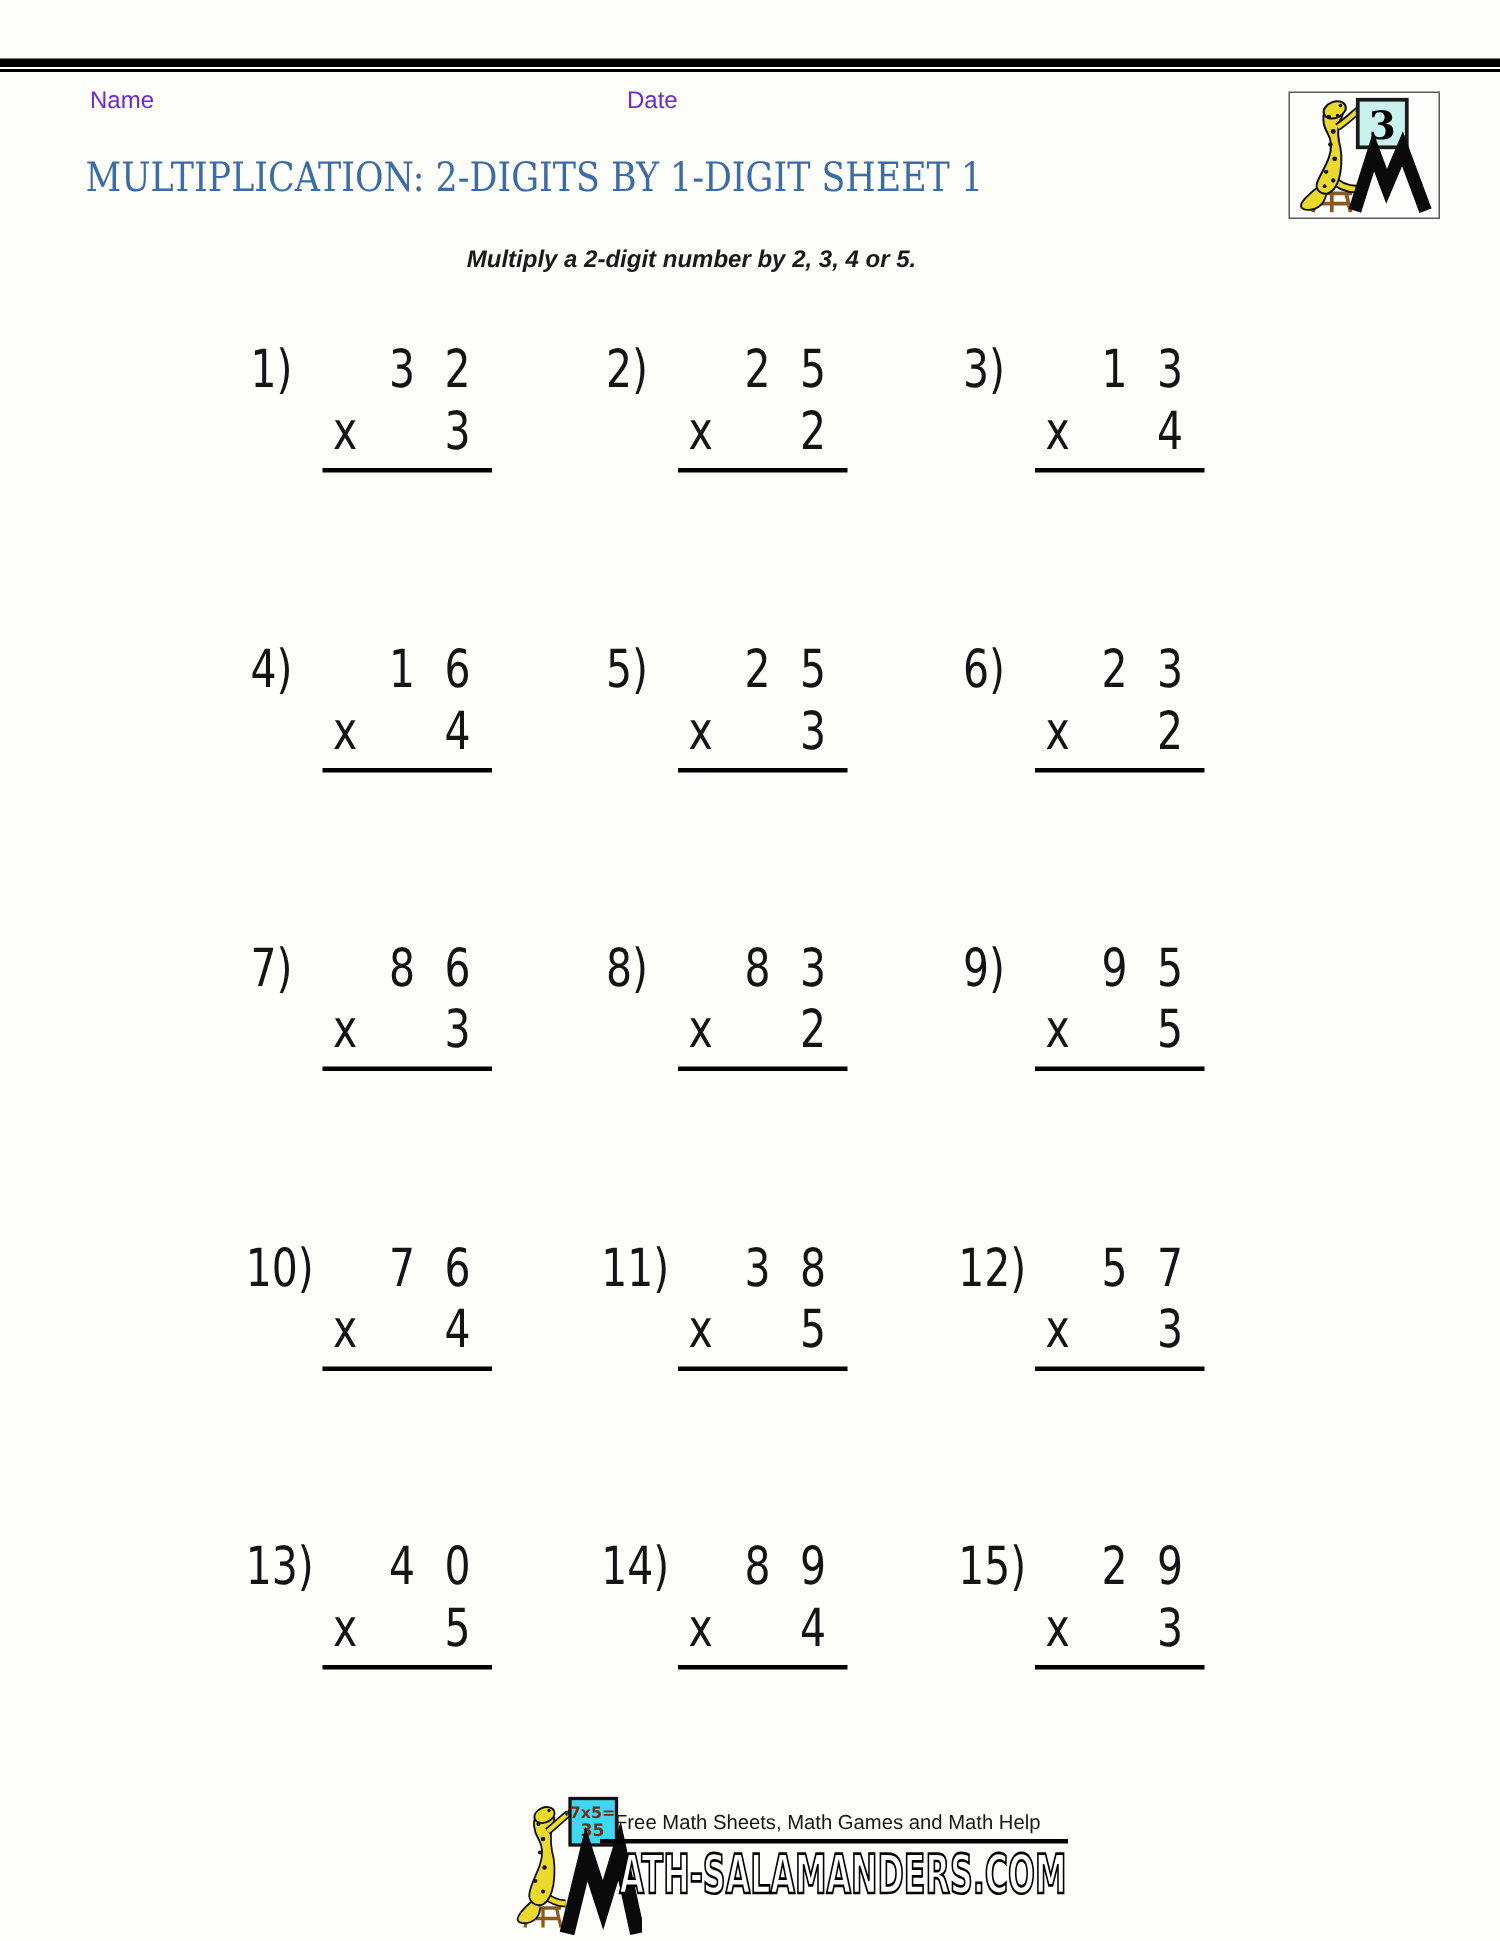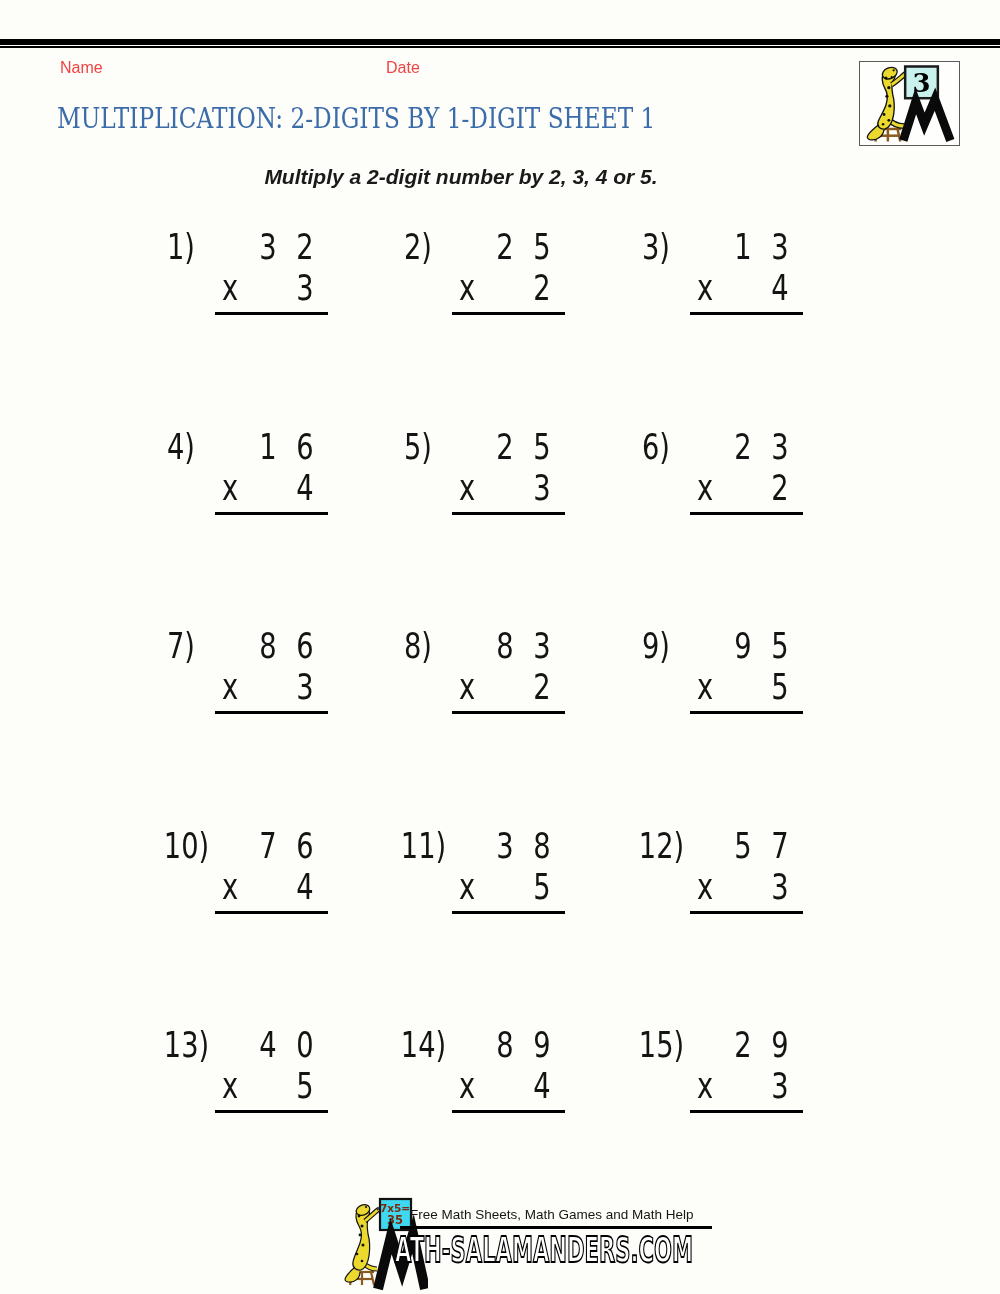--- a/index.html
+++ b/index.html
@@ -7,41 +7,41 @@
     width:1000px;height:1294px;position:relative;overflow:hidden;
     background:#fdfdf9;
     font-family:"Liberation Sans",sans-serif;
     color:#111;
   }
   
   .top-rule{
     position:absolute;left:0;top:39px;width:1000px;height:9px;
     background:linear-gradient(to bottom,#000 0px,#000 5.5px,#fff 5.5px,#fff 7px,#000 7px,#000 9px);
   }
-  .meta-label{position:absolute;top:59px;font-size:16px;color:#ef4444;}
+  .meta-label{position:absolute;top:59px;font-size:16px;color:#6d28d9;}
   #name-label{left:60px;}
-  #date-label{left:386px;}
+  #date-label{left:418px;}
 
   
   .grade-badge{
     position:absolute;left:859px;top:61px;width:101px;height:85px;
     background:#fefefc;border:1.5px solid #5a5a5a;box-sizing:border-box;
   }
   .grade-badge svg{display:block;width:100%;height:100%;}
 
   .page-title{
     position:absolute;left:57px;top:103px;
     font-family:"DejaVu Serif","Liberation Serif",serif;
     font-size:27px;line-height:32px;color:#3b6ba9;
     white-space:nowrap;transform:scaleX(0.86);transform-origin:0 50%;
     letter-spacing:0px;
   }
   .subtitle{
     position:absolute;left:0;top:165px;width:912px;padding-left:10px;box-sizing:border-box;
-    text-align:center;font-style:italic;font-weight:bold;font-size:21px;color:#1a1a1a;
+    text-align:center;font-style:italic;font-weight:bold;font-size:16px;color:#1a1a1a;
   }
 
   
   #problems-grid{
     position:absolute;left:155px;top:237px;
     display:grid;grid-template-columns:237px 238px 245px;grid-auto-rows:199.5px;
   }
   .problem{position:relative;}
   .prow{position:absolute;left:0;right:0;height:36px;}
   .top-row{top:-7px;}
@@ -59,21 +59,21 @@
 
   
   .footer{position:absolute;left:330px;top:1196px;width:400px;height:98px;}
   .footer-logo{position:absolute;left:12px;top:0;width:86px;height:97px;}
   .footer-logo svg{display:block;width:100%;height:100%;}
   .footer-tagline{
     position:absolute;left:80px;top:11px;width:282px;text-align:center;
     font-size:13.5px;font-weight:normal;color:#161616;white-space:nowrap;
   }
   .footer-rule{position:absolute;left:70px;top:30px;width:312px;height:3px;background:#000;}
-  .footer-wordmark{position:absolute;left:64px;top:33px;width:302px;height:42px;text-align:center;}
+  .footer-wordmark{position:absolute;left:82px;top:33px;width:302px;height:42px;text-align:center;}
   .footer-wordmark svg{display:block;width:100%;height:100%;}
 </style>
 </head>
 <body>
 
 <div class="top-rule"></div>
 
 <span class="meta-label" id="name-label">Name</span>
 <span class="meta-label" id="date-label">Date</span>
 

